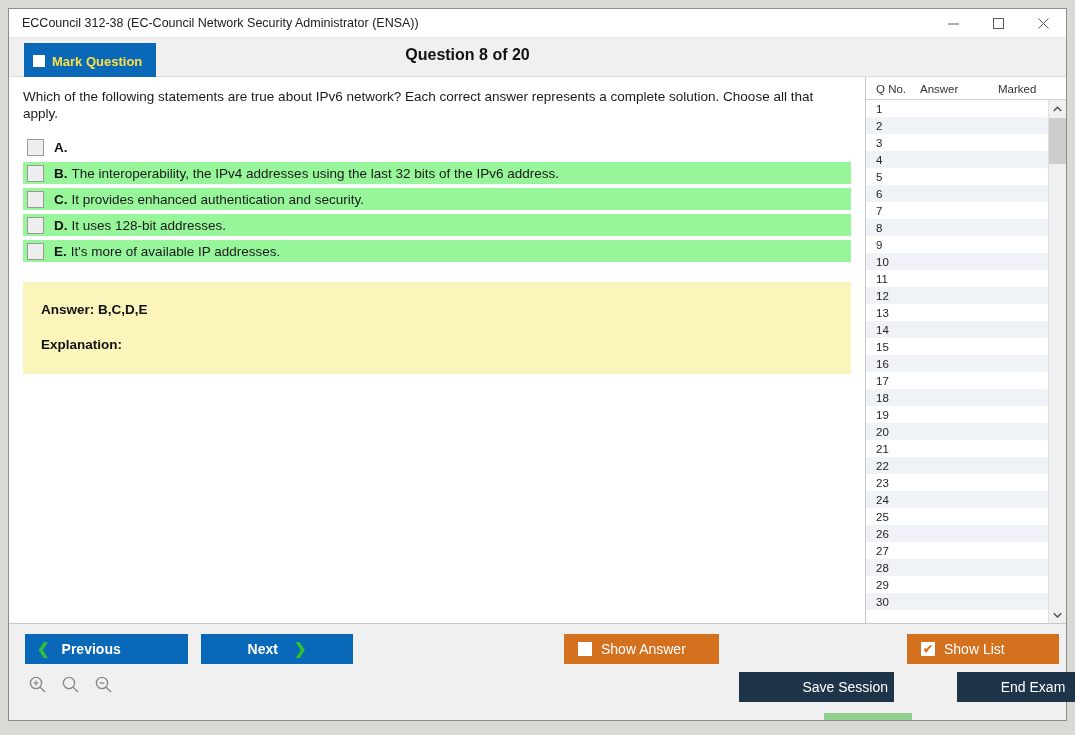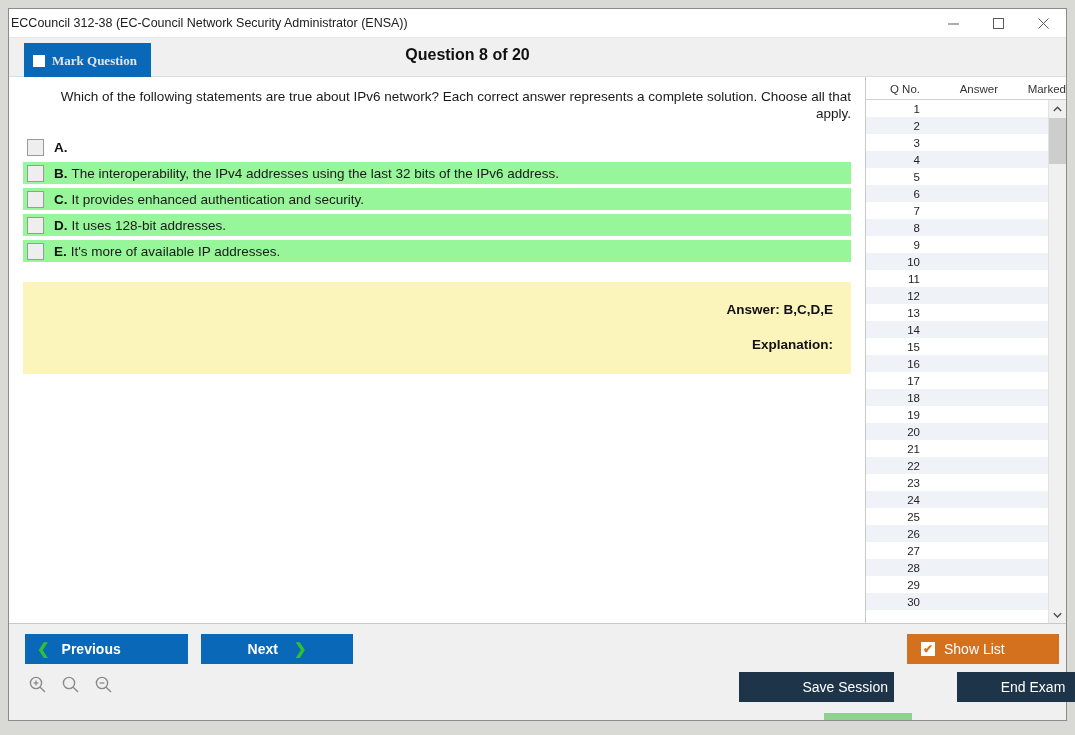--- a/index.html
+++ b/index.html
@@ -32,21 +32,21 @@
   #titlebar {
     height: 29px;
     background: #ffffff;
     border-bottom: 1px solid #e6e6e6;
     display: flex;
     align-items: center;
     flex: 0 0 auto;
     box-sizing: border-box;
   }
   #titlebar .title-text {
-    margin-left: 2px;
+    margin-left: 13px;
     font-size: 12.5px;
     color: #202020;
     white-space: nowrap;
   }
   #titlebar .spacer { flex: 1; }
   .wbtn {
     width: 45px;
     height: 28px;
     display: flex;
     align-items: center;
@@ -61,29 +61,29 @@
     background: #f0f0f0;
     flex: 0 0 auto;
     border-bottom: 1px solid #dcdcdc;
   }
   #mark-question {
     position: absolute;
     left: 15px;
     top: 5px;
     height: 36px;
     background: #0a68b8;
-    color: #e5e5e5;
+    color: #fde047;
     border: none;
     display: flex;
     align-items: center;
     padding: 0 14px 0 9px;
     font-size: 13px;
     font-weight: bold;
     cursor: pointer;
-    font-family: Liberation Serif, serif;
+    font-family: Liberation Sans, sans-serif;
   }
   #mark-question .cbox {
     width: 12px;
     height: 12px;
     background: #ffffff;
     margin-right: 7px;
     flex: 0 0 auto;
   }
   #question-title {
     position: absolute;
@@ -96,21 +96,20 @@
     color: #111111;
     padding-right: 140px;
   }
   
   #body {
     flex: 1 1 auto;
     position: relative;
     background: #5eead4;
     display: flex;
     min-height: 0;
-    text-align: right;
   }
   #content {
     flex: 1 1 auto;
     position: relative;
     background: #ffffff;
     padding: 0;
     overflow: hidden;
     border-right: 1px solid #c8c8c8;
   }
   #qtext {
@@ -573,20 +572,24 @@
     </div>
 
     <div id="footer">
       <button class="btn" id="btn-prev">
         <span class="chev">❮</span>
         <span>Previous</span>
       </button>
       <button class="btn" id="btn-next">
         <span>Next</span>
         <span class="chev">❯</span>
+      </button>
+      <button class="btn" id="btn-show-answer">
+        <span class="cbox"></span>
+        <span>Show Answer</span>
       </button>
       <button class="btn" id="btn-show-list">
         <span class="cbox">✔</span>
         <span>Show List</span>
       </button>
       <button class="btn" id="btn-save">
         <span>Save Session</span>
       </button>
       <button class="btn" id="btn-end">
         <span>End Exam</span>

